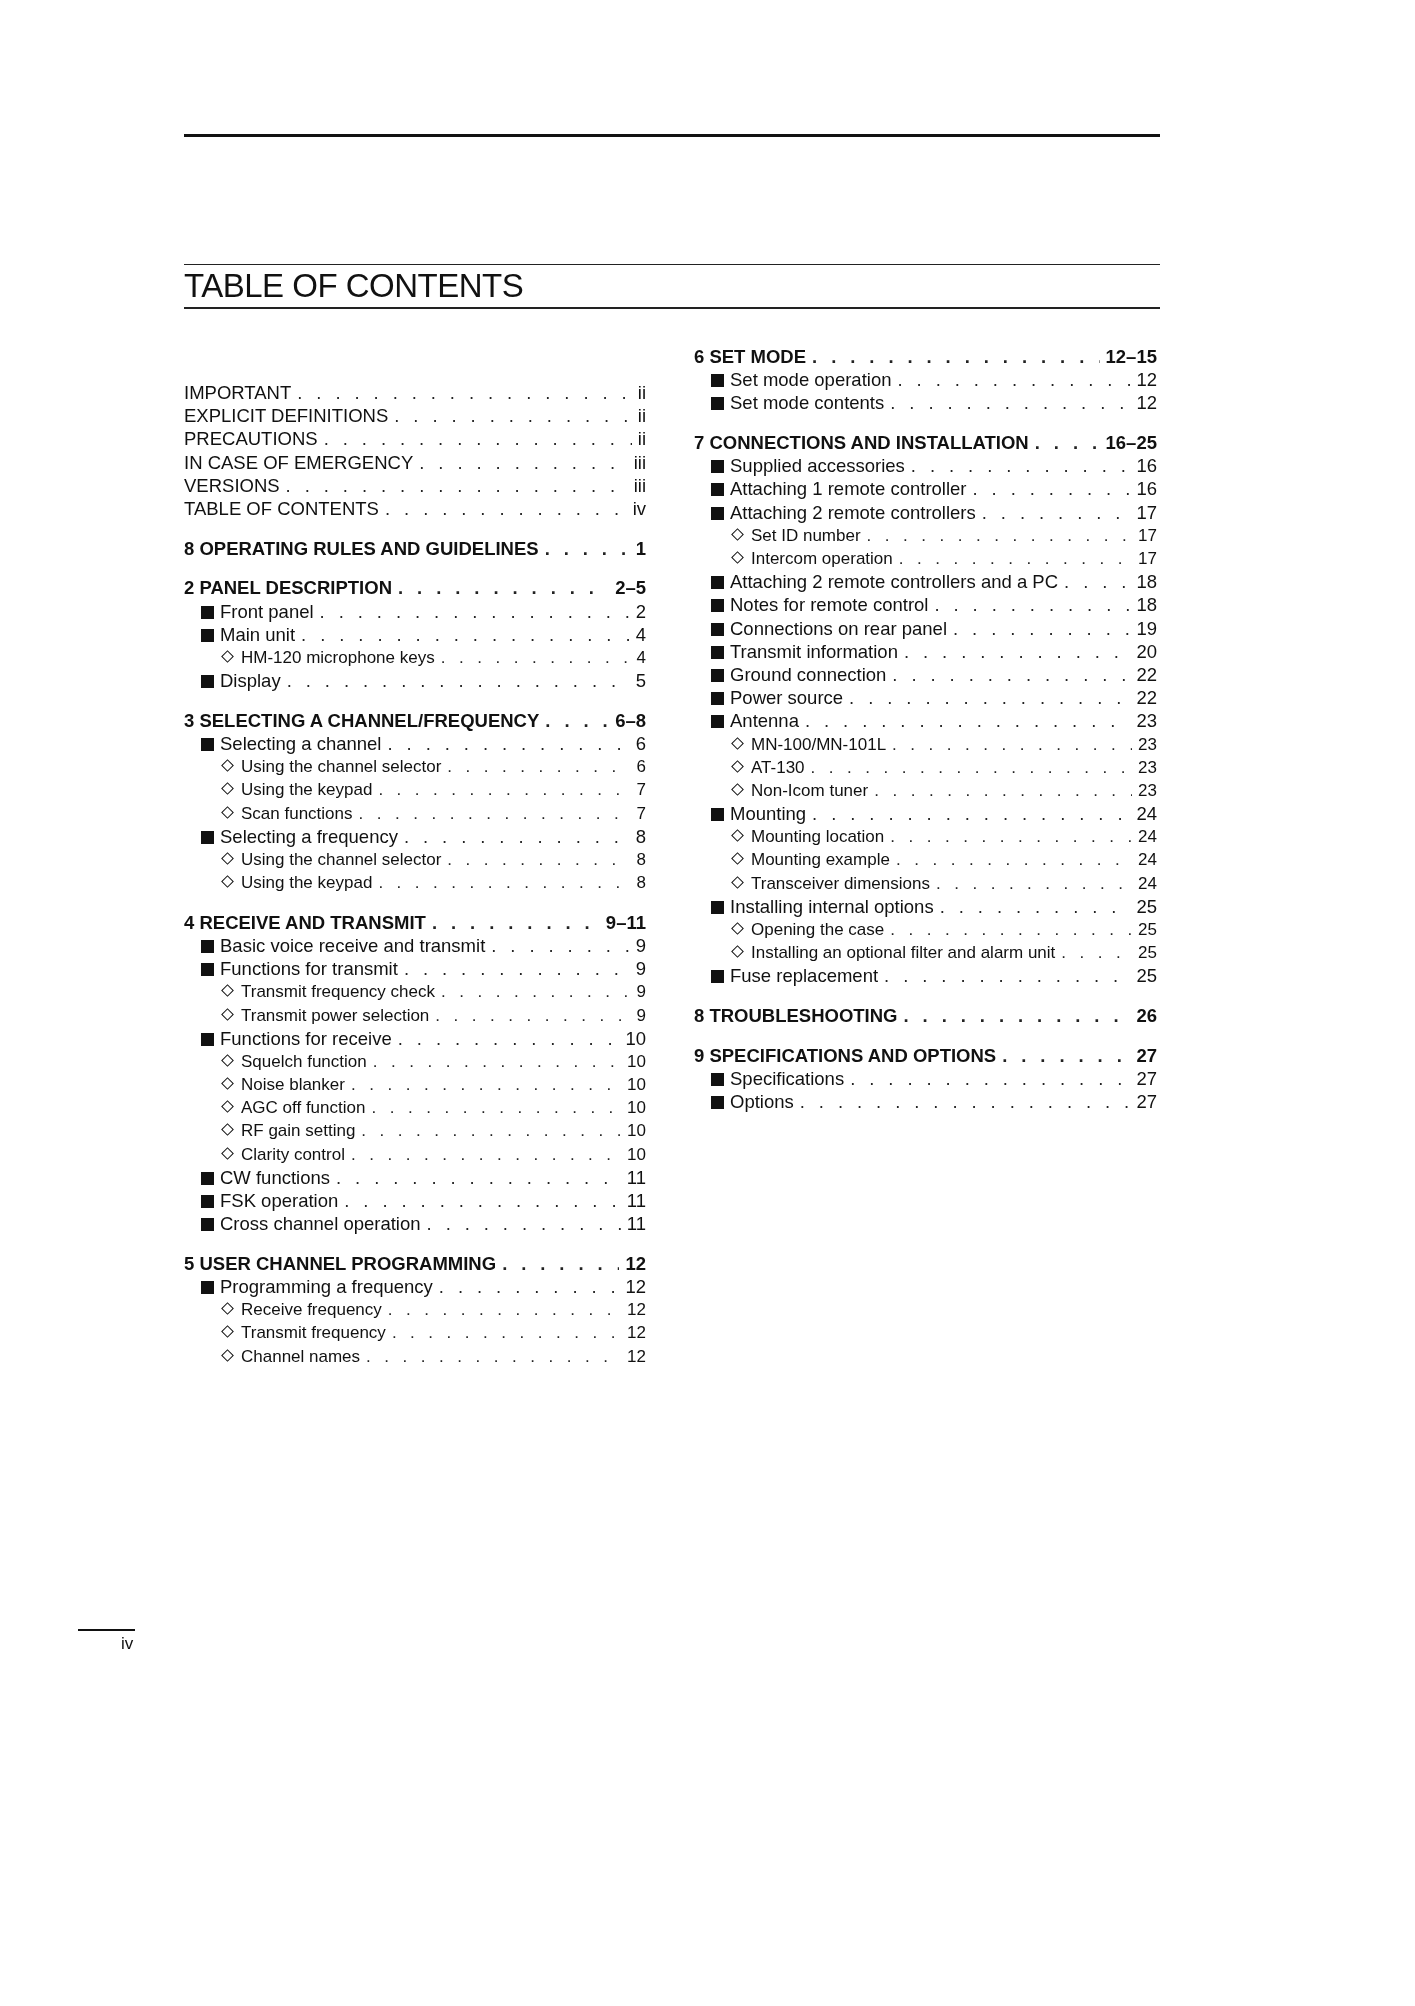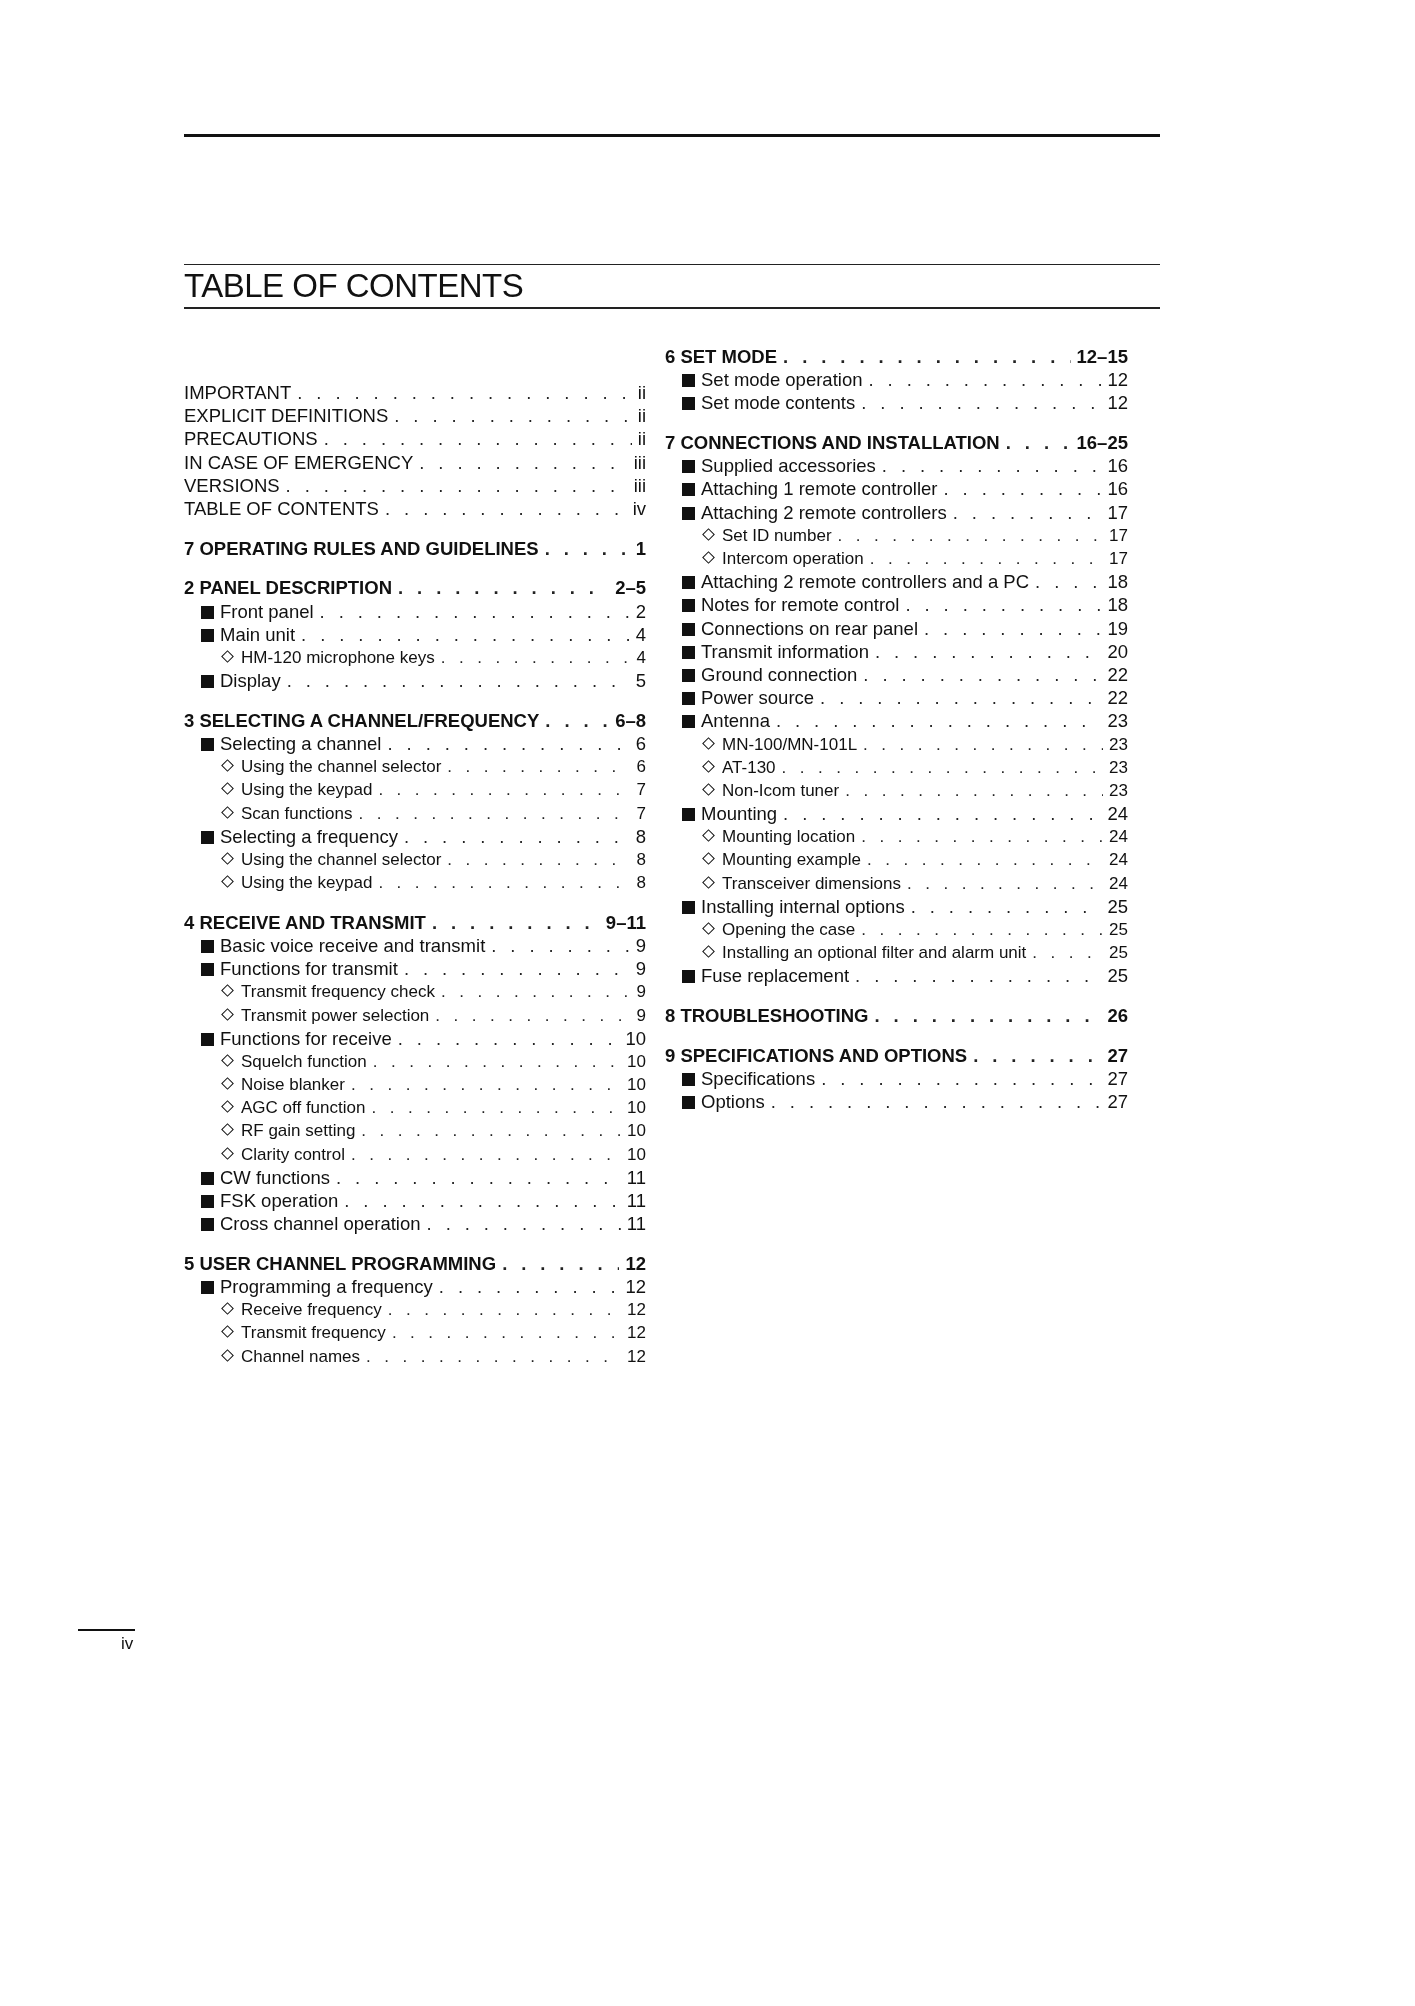--- a/index.html
+++ b/index.html
@@ -9,21 +9,21 @@
     }
     .top-rule { position: absolute; left: 184px; top: 134px; width: 976px; height: 3px; background: #111; }
     .title-rule-top { position: absolute; left: 184px; top: 264px; width: 976px; height: 1px; background: #222; }
     .title-rule-bottom { position: absolute; left: 184px; top: 307px; width: 976px; height: 1.5px; background: #222; }
     .page-title {
       position: absolute; left: 184px; top: 267px; font-size: 33px; line-height: 38px;
       letter-spacing: -0.5px; font-weight: normal; margin: 0;
     }
     .col { position: absolute; top: 345px; }
     .col-left { left: 184px; width: 462px; margin-top: 36px; }
-    .col-right { left: 665px; width: 463px; }
+    .col-right { left: 694px; width: 463px; }
     .row {
       display: flex; align-items: baseline; height: 23.2px; line-height: 23.2px;
       font-size: 18.5px; white-space: nowrap; overflow: hidden;
     }
     .row.l2 { padding-left: 17px; }
     .row.l3 { padding-left: 36px; font-size: 17px; }
     .row.chapter { font-weight: bold; }
     .row.gap { margin-top: 16.5px; }
     .label { flex: 0 0 auto; padding-right: 6px; }
     .leader { flex: 1 1 auto; overflow: hidden; letter-spacing: 4.4px; color: #222; }
@@ -73,21 +73,21 @@
       <span class="label"><span>VERSIONS</span></span>
       <span class="leader"></span>
       <span class="page">iii</span>
     </div>
     <div class="row l1">
       <span class="label"><span>TABLE OF CONTENTS</span></span>
       <span class="leader"></span>
       <span class="page">iv</span>
     </div>
     <div class="row l1 chapter gap">
-      <span class="label"><span>7 OPERATING RULES AND GUIDELINES</span></span>
+      <span class="label"><span>8 OPERATING RULES AND GUIDELINES</span></span>
       <span class="leader"></span>
       <span class="page">1</span>
     </div>
     <div class="row l1 chapter gap">
       <span class="label"><span>2 PANEL DESCRIPTION</span></span>
       <span class="leader"></span>
       <span class="page">2–5</span>
     </div>
     <div class="row l2">
       <span class="label"><span class="bullet-square"></span><span>Front panel</span></span>

